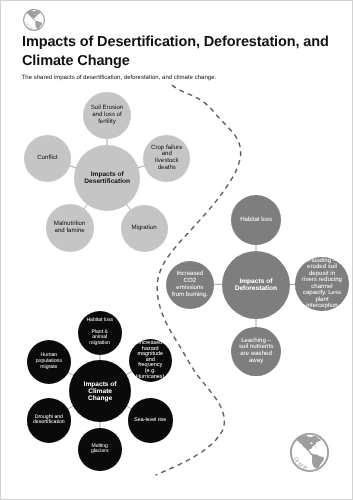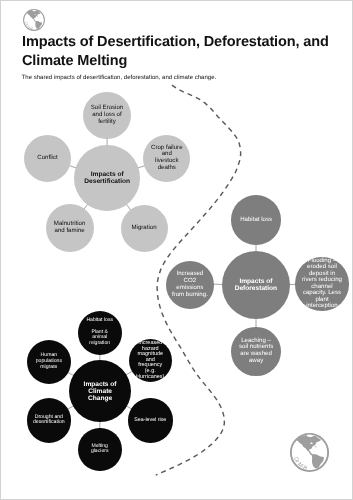--- a/index.html
+++ b/index.html
@@ -37,21 +37,21 @@
       <line x1="255.9" y1="285" x2="190.2" y2="283.8" stroke="#9a9a9a" stroke-width="0.9"></line>
       <line x1="100.1" y1="390.1" x2="99.7" y2="332.6" stroke="#9a9a9a" stroke-width="0.9"></line>
       <line x1="100.1" y1="390.1" x2="150.25" y2="360.65" stroke="#9a9a9a" stroke-width="0.9"></line>
       <line x1="100.1" y1="390.1" x2="150.25" y2="420.25" stroke="#9a9a9a" stroke-width="0.9"></line>
       <line x1="100.1" y1="390.1" x2="99.7" y2="449.4" stroke="#9a9a9a" stroke-width="0.9"></line>
       <line x1="100.1" y1="390.1" x2="48.85" y2="420.35" stroke="#9a9a9a" stroke-width="0.9"></line>
       <line x1="100.1" y1="390.1" x2="48.9" y2="361.9" stroke="#9a9a9a" stroke-width="0.9"></line>
       <path d="M171.9,85.1 L177.2,88.8 L182.9,91.7 L188.8,94.2 L194.6,96.8 L200.1,99.6 L205.1,103.1 L209.7,107.3 L213.9,112.0 L218.2,116.9 L222.8,121.8 L227.5,126.7 L232.1,131.7 L236.0,136.8 L238.9,142.3 L240.4,148.2 L240.7,154.1 L239.8,160.1 L238.0,166.1 L235.5,172.1 L232.3,177.9 L228.8,183.7 L225.0,189.2 L221.2,194.5 L217.3,199.6 L213.3,204.6 L209.3,209.4 L205.2,214.1 L201.1,218.8 L196.9,223.4 L192.7,228.1 L188.4,232.7 L184.1,237.5 L179.7,242.3 L175.4,247.3 L171.2,252.4 L167.3,257.7 L163.9,263.2 L161.0,268.9 L158.9,274.8 L157.6,280.9 L157.1,287.3 L157.4,293.7 L158.3,300.2 L159.9,306.6 L161.9,312.8 L164.3,318.8 L167.1,324.7 L170.1,330.3 L173.3,335.9 L176.6,341.3 L180.0,346.7 L183.2,352.1 L186.4,357.6 L189.5,363.0 L192.8,368.4 L196.3,373.7 L200.3,379.0 L204.5,384.1 L208.8,389.3 L212.9,394.5 L216.8,399.8 L220.0,405.3 L222.5,411.0 L224.1,417.0 L224.4,423.2 L223.1,429.2 L220.2,434.6 L216.2,439.5 L211.8,444.0 L206.9,448.2 L201.7,452.0 L196.2,455.5 L190.5,458.8 L184.7,461.9 L178.8,464.8 L172.9,467.5 L167.0,470.2 L161.3,472.7 L155.7,475.2" fill="none" stroke="#5a5a5a" stroke-width="1.45" stroke-dasharray="4.9 4.1"></path>
     </svg>
 
-  <div class="title">Impacts of Desertification, Deforestation, and Climate Melting</div>
+  <div class="title">Impacts of Desertification, Deforestation, and Climate Change</div>
   <div class="subtitle">The shared impacts of desertification, deforestation, and climate change.</div>
 
   <svg class="logo logo-top" viewBox="0 0 100 100" xmlns="http://www.w3.org/2000/svg">
     <defs>
       <clipPath id="gcA">
           <circle cx="50" cy="50" r="45.5"></circle>
         </clipPath>
       <path id="arcA" d="M13.5,57 A38,38 0 0,0 57,91" fill="none"></path>
     </defs>
     <circle cx="50" cy="50" r="43.3" fill="none" stroke="#9e9e9e" stroke-width="4.4"></circle>

